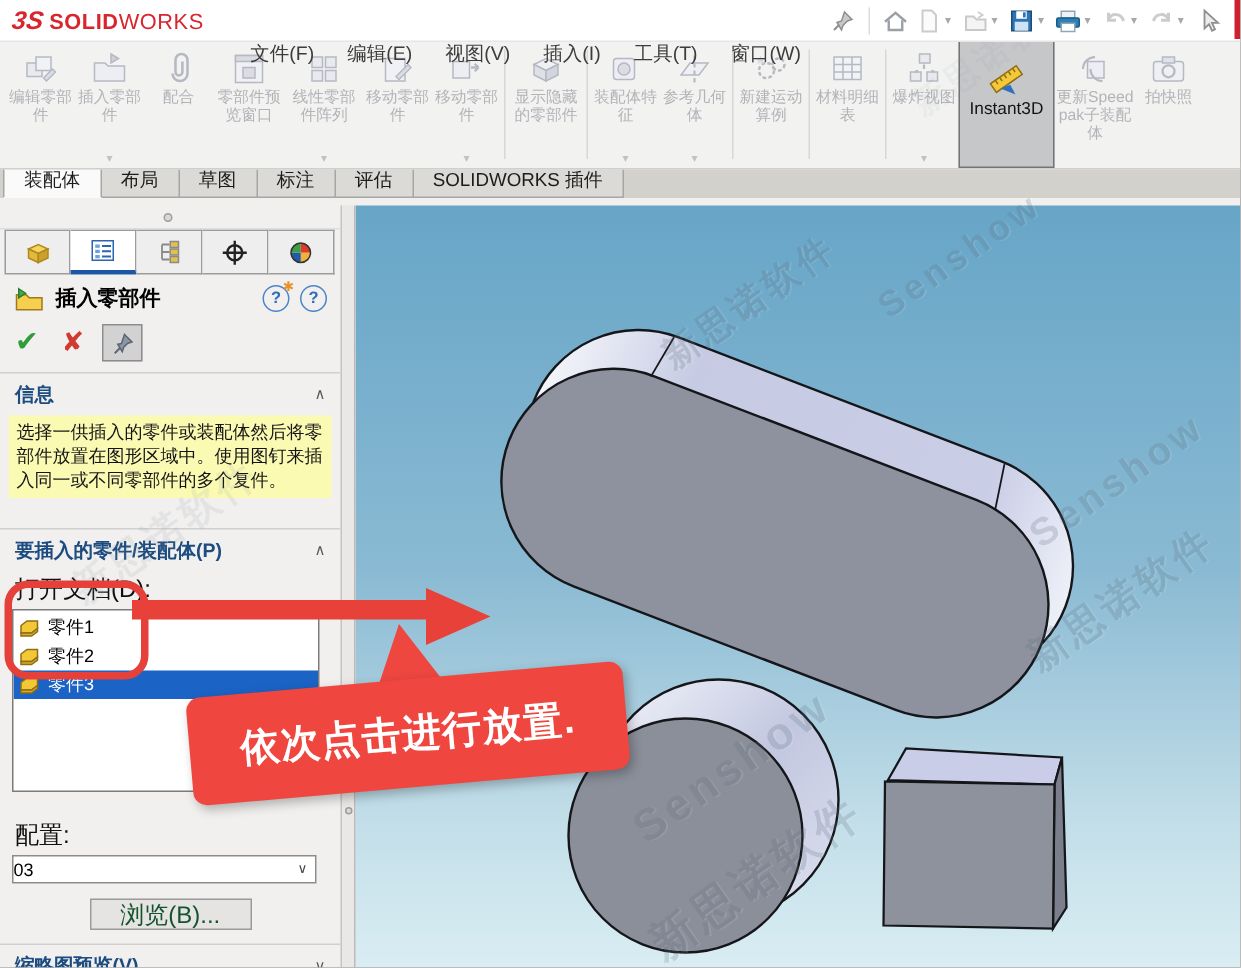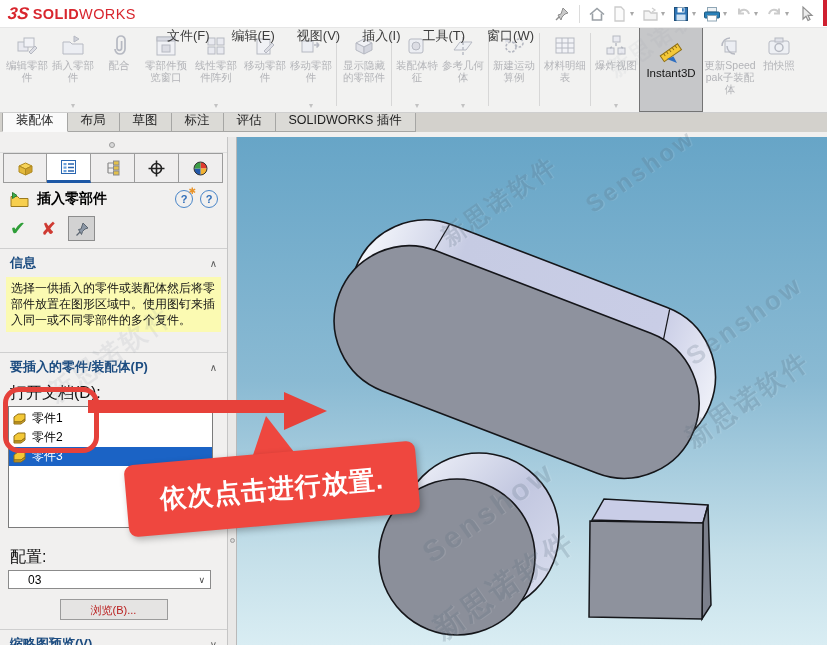--- a/index.html
+++ b/index.html
@@ -60,24 +60,24 @@
   .sect-header{display:flex;align-items:center;padding:5px 10px 4px;color:#1c4c80;font-weight:bold;font-size:13px;}
   .sect-header .chev{margin-left:auto;color:#5a5a5a;font-size:10px;font-weight:normal;}
   .infobox{margin:1px 6px 20px;background:#fbfab2;padding:4px 5px;font-size:12px;color:#141414;line-height:1.32;}
   .plabel{padding:3px 10px 2px;font-size:16px;color:#101010;}
   .listbox{margin-left:8px;width:205px;height:122px;background:#fff;border:1px solid #7b7b7b;
            box-sizing:border-box;padding-top:2px;overflow:hidden;}
   .doc-item{display:flex;align-items:center;height:19px;padding-left:4px;font-size:12px;color:#000;}
   .doc-item.selected{background:#1b63c5;color:#fff;}
   .doc-item .picon{margin-right:5px;display:flex;}
   .combo{margin-left:8px;width:203px;height:19px;background:#fff;border:1px solid #8b8b8b;display:flex;
-         align-items:center;padding-left:19px;font-size:12px;color:#000;box-sizing:border-box;}
+         align-items:center;padding-left:0;font-size:12px;color:#000;box-sizing:border-box;}
   .combo .cchev{margin-left:auto;padding-right:5px;color:#444;font-size:9px;}
   .browse-btn{display:block;margin:10px auto 9px;width:108px;height:21px;background:#e5e4e3;border:1px solid #9b9b9b;
-              font-size:11px;color:#b91c1c;text-align:center;line-height:19px;box-sizing:border-box;
+              font-size:16px;color:#14532d;text-align:center;line-height:19px;box-sizing:border-box;
               font-family:inherit;}
   
   .vsplit{position:absolute;left:227px;top:137px;width:10px;bottom:0;background:#e9e8e7;
           border-left:1px solid #c5c5c5;border-right:1px solid #b9b9b9;box-sizing:border-box;z-index:10;}
   .vsplit .knob{position:absolute;left:2px;top:401px;width:5px;height:5px;border-radius:50%;
                 background:#d8d8d8;border:1px solid #9d9d9d;box-sizing:border-box;}
   .viewport{position:absolute;left:237px;top:137px;right:0;bottom:0;z-index:5;
             background:linear-gradient(180deg,#67a5c7 0%,#8abad3 48%,#c4dfe9 82%,#d9edf3 100%);}
   .shapes{position:absolute;left:0;top:0;}
   .wm{position:absolute;color:#5f7282;opacity:.22;font-weight:bold;letter-spacing:3px;

